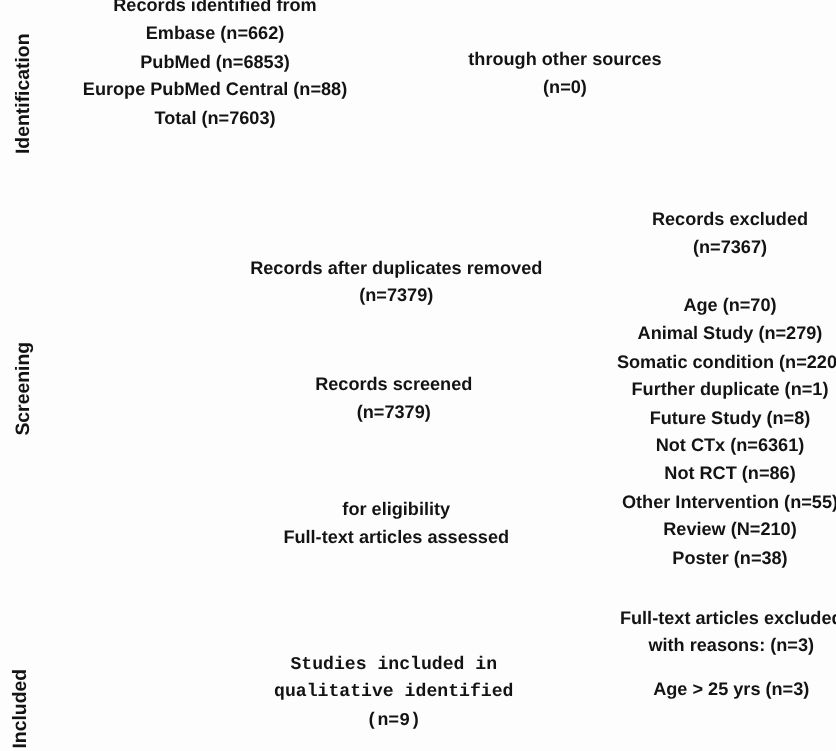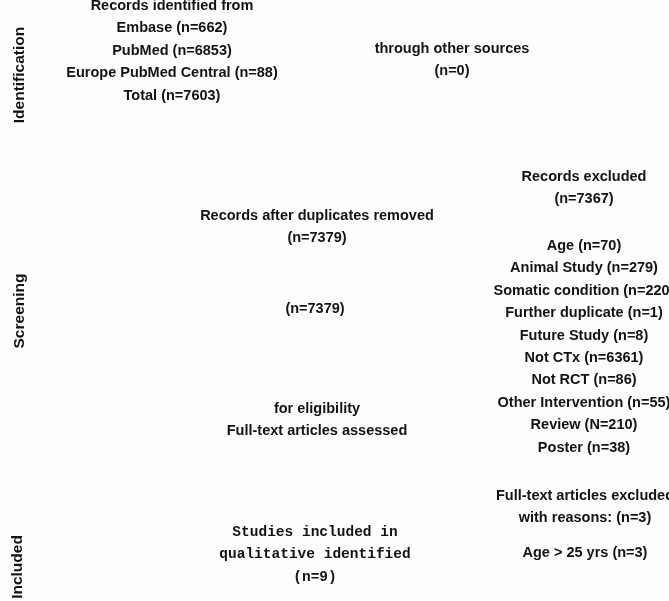--- a/index.html
+++ b/index.html
@@ -87,20 +87,21 @@
     <div class="line">Further duplicate (n=1)</div>
     <div class="line">Future Study (n=8)</div>
     <div class="line">Not CTx (n=6361)</div>
     <div class="line">Not RCT (n=86)</div>
     <div class="line">Other Intervention (n=55)</div>
     <div class="line">Review (N=210)</div>
     <div class="line">Poster (n=38)</div>
   </div>
 
 <div id="blk-screened" class="tblock">
+    <div class="line">Records screened</div>
     <div class="line">(n=7379)</div>
   </div>
 
 <div id="blk-fulltext-assessed" class="tblock">
     <div class="line">for eligibility</div>
     <div class="line">Full-text articles assessed</div>
   </div>
 
 <div id="blk-fulltext-excluded" class="tblock">
     <div class="line">Full-text articles excluded</div>

